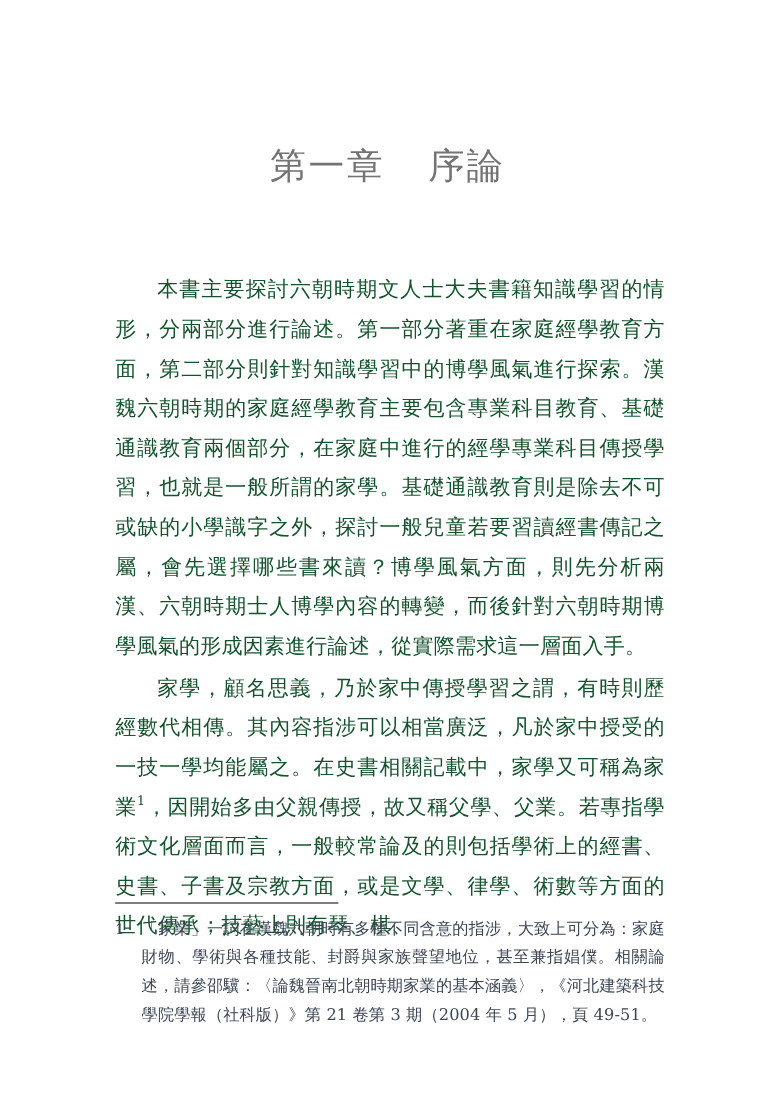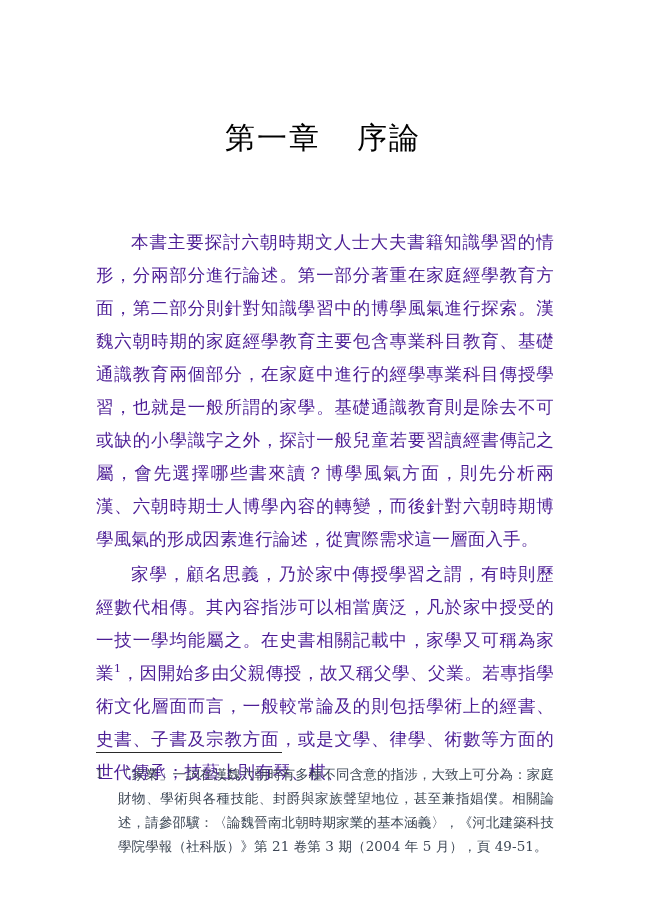--- a/index.html
+++ b/index.html
@@ -24,41 +24,41 @@
     background: #fff;
   }
   .chapter-title {
     position: absolute;
     left: 0;
     right: 0;
     top: 118px;
     text-align: center;
     font-size: 30px;
     letter-spacing: 2px;
-    color: #000000;
+    color: #737373;
     font-family: "DejaVu Serif", "Liberation Serif", serif;
     font-weight: 500;
   }
   .chapter-title .gap {
     display: inline-block;
     width: 36px;
   }
   .body-area {
     position: absolute;
     left: 96px;
     top: 226px;
     width: 458px;
   }
   p.para {
     margin: 0 0 2px 0;
     font-size: 17.5px;
     line-height: 33px;
     text-align: justify;
     text-justify: inter-ideograph;
-    color: #4c1d95;
+    color: #14532d;
     letter-spacing: 0.2px;
     text-indent: 2em;
   }
   .footnote-area {
     position: absolute;
     left: 96px;
     top: 752px;
     width: 458px;
   }
   .footnote-rule {

